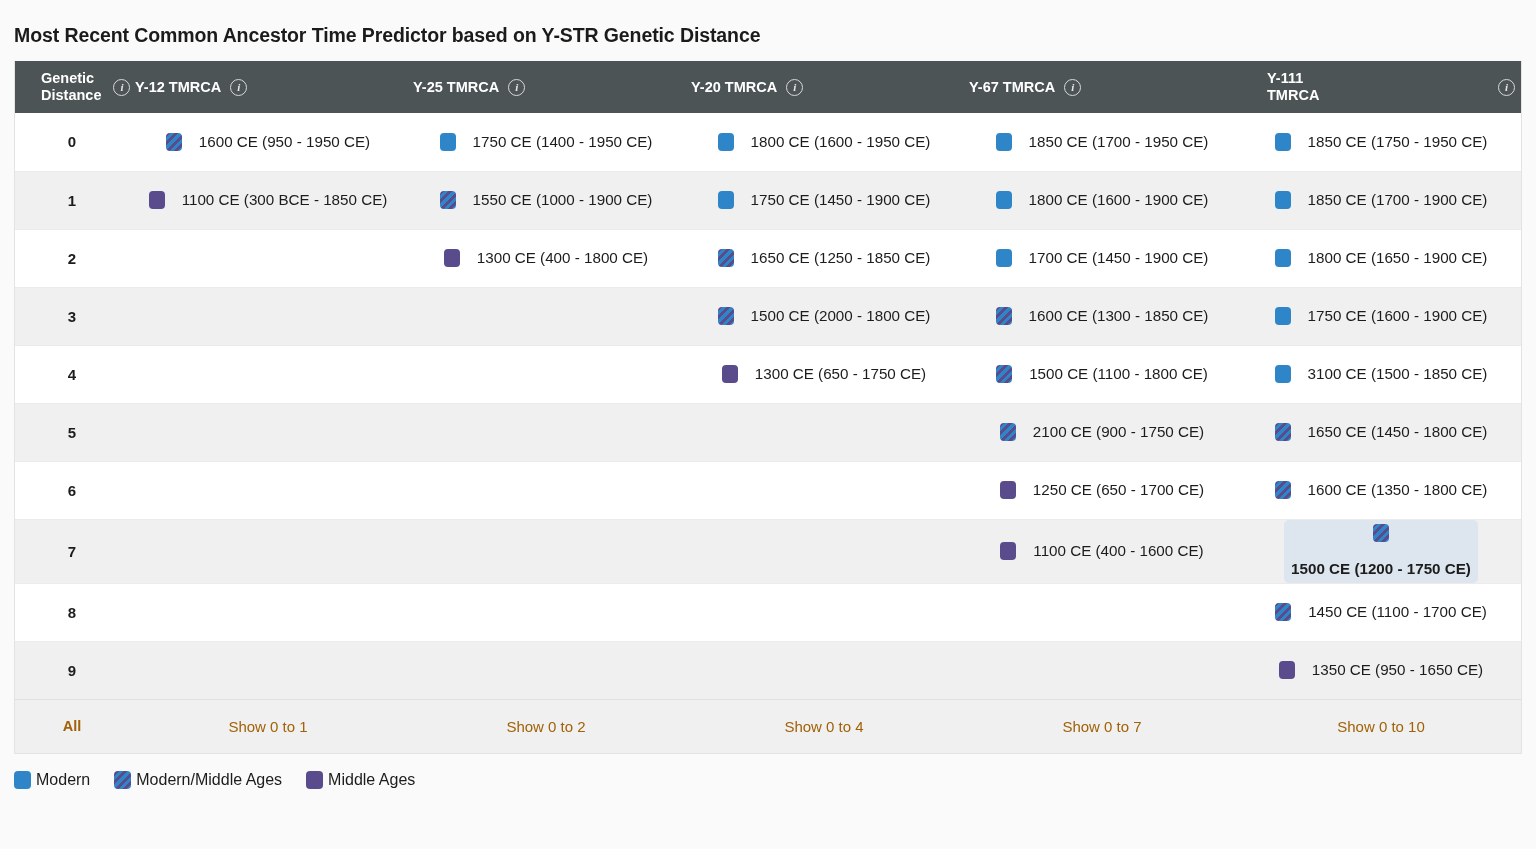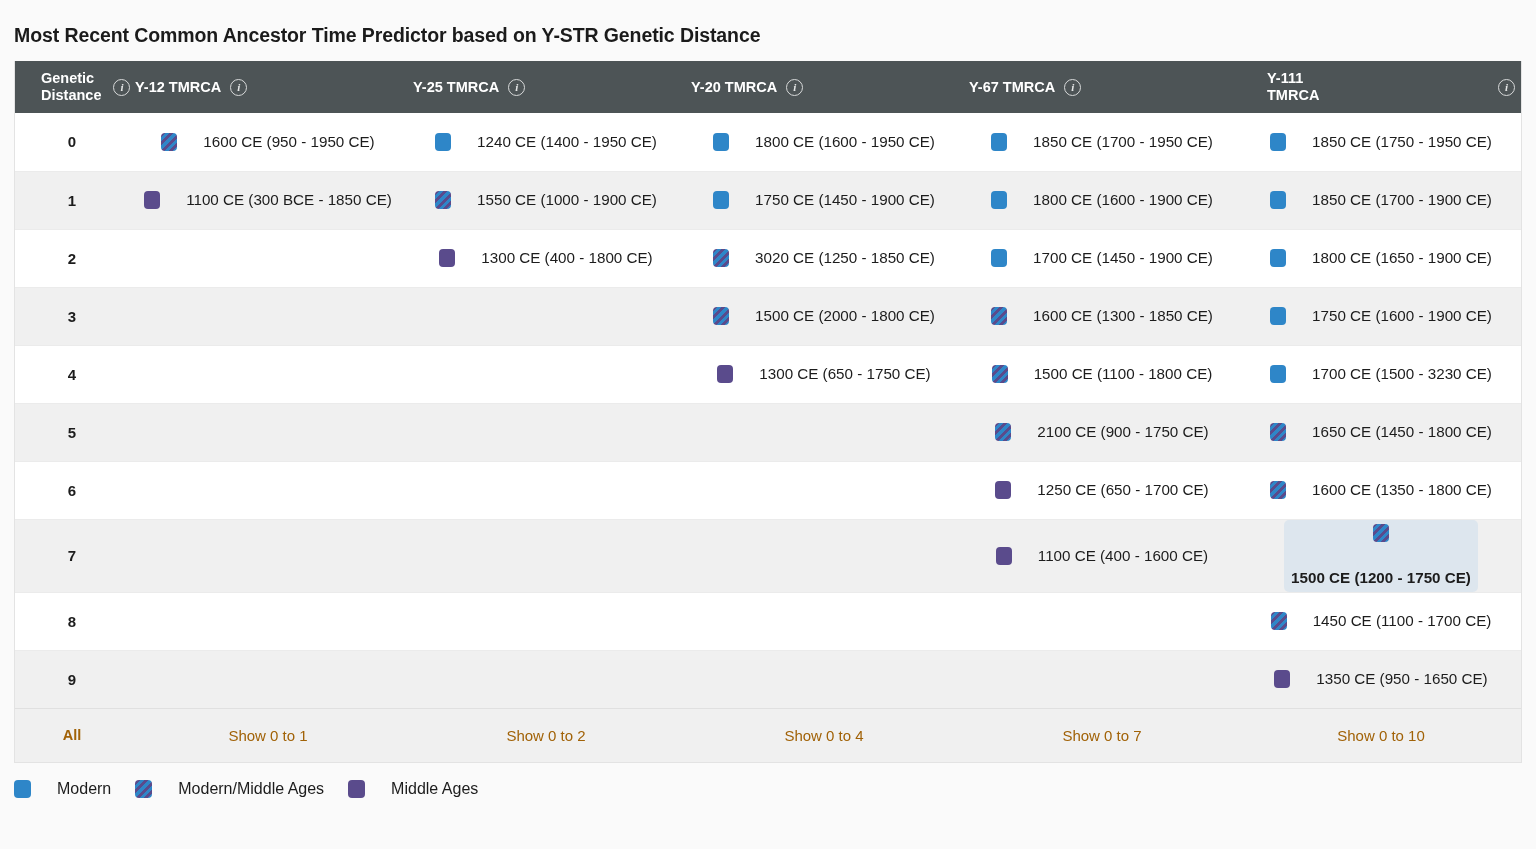--- a/index.html
+++ b/index.html
@@ -108,21 +108,21 @@
   tbody td {
     border-top: 1px solid #ebebeb;
     vertical-align: middle;
     text-align: center;
     padding: 0 8px;
   }
 
   .cell-chip {
     display: inline-flex;
     align-items: center;
-    gap: 26px;
+    gap: 17px;
     padding: 4px 7px;
     border-radius: 5px;
     font-size: 15.2px;
     color: #1c1c1c;
     white-space: nowrap;
     line-height: 20px;
   }
   .cell-chip.highlight {
     background: #dde6ee;
     font-weight: bold;
@@ -161,21 +161,21 @@
   
   .legend {
     display: flex;
     align-items: center;
     gap: 24px;
     padding: 17px 0 0 14px;
   }
   .legend-item {
     display: inline-flex;
     align-items: center;
-    gap: 26px;
+    gap: 5px;
     font-size: 16px;
     color: #1c1c1c;
   }
   .legend-item .swatch { width: 17px; height: 18px; }
 </style>
 </head>
 <body>
 
 <div class="page">
 
@@ -235,21 +235,21 @@
       </thead>
       <tbody>
           <tr>
             <td class="gd">0</td>
             <td><span class="cell-chip">
                 <span class="swatch sw-mixed"></span>
                 <span>1600 CE (950 - 1950 CE)</span>
               </span></td>
             <td><span class="cell-chip">
                 <span class="swatch sw-modern"></span>
-                <span>1240 CE (1400 - 1950 CE)</span>
+                <span>1750 CE (1400 - 1950 CE)</span>
               </span></td>
             <td><span class="cell-chip">
                 <span class="swatch sw-modern"></span>
                 <span>1800 CE (1600 - 1950 CE)</span>
               </span></td>
             <td><span class="cell-chip">
                 <span class="swatch sw-modern"></span>
                 <span>1850 CE (1700 - 1950 CE)</span>
               </span></td>
             <td><span class="cell-chip">
@@ -282,21 +282,21 @@
           </tr>
           <tr>
             <td class="gd">2</td>
             <td></td>
             <td><span class="cell-chip">
                 <span class="swatch sw-middle"></span>
                 <span>1300 CE (400 - 1800 CE)</span>
               </span></td>
             <td><span class="cell-chip">
                 <span class="swatch sw-mixed"></span>
-                <span>3020 CE (1250 - 1850 CE)</span>
+                <span>1650 CE (1250 - 1850 CE)</span>
               </span></td>
             <td><span class="cell-chip">
                 <span class="swatch sw-modern"></span>
                 <span>1700 CE (1450 - 1900 CE)</span>
               </span></td>
             <td><span class="cell-chip">
                 <span class="swatch sw-modern"></span>
                 <span>1800 CE (1650 - 1900 CE)</span>
               </span></td>
           </tr>
@@ -324,21 +324,21 @@
             <td><span class="cell-chip">
                 <span class="swatch sw-middle"></span>
                 <span>1300 CE (650 - 1750 CE)</span>
               </span></td>
             <td><span class="cell-chip">
                 <span class="swatch sw-mixed"></span>
                 <span>1500 CE (1100 - 1800 CE)</span>
               </span></td>
             <td><span class="cell-chip">
                 <span class="swatch sw-modern"></span>
-                <span>1700 CE (1500 - 3230 CE)</span>
+                <span>3100 CE (1500 - 1850 CE)</span>
               </span></td>
           </tr>
           <tr class="alt">
             <td class="gd">5</td>
             <td></td>
             <td></td>
             <td></td>
             <td><span class="cell-chip">
                 <span class="swatch sw-mixed"></span>
                 <span>2100 CE (900 - 1750 CE)</span>

